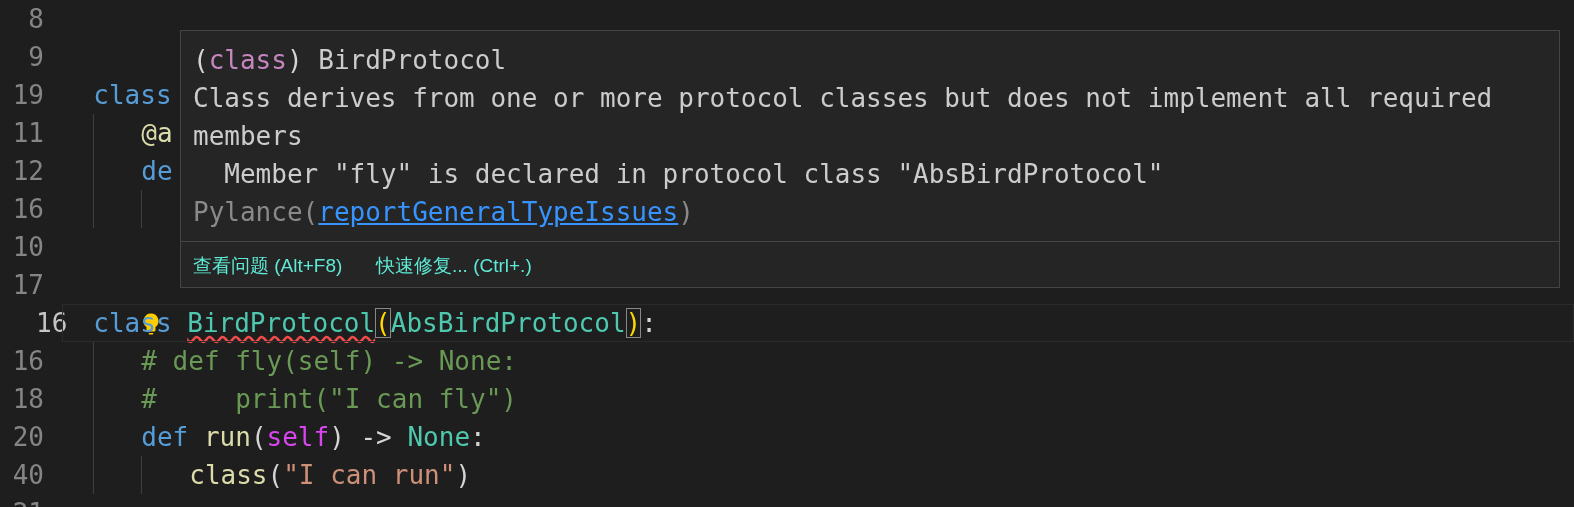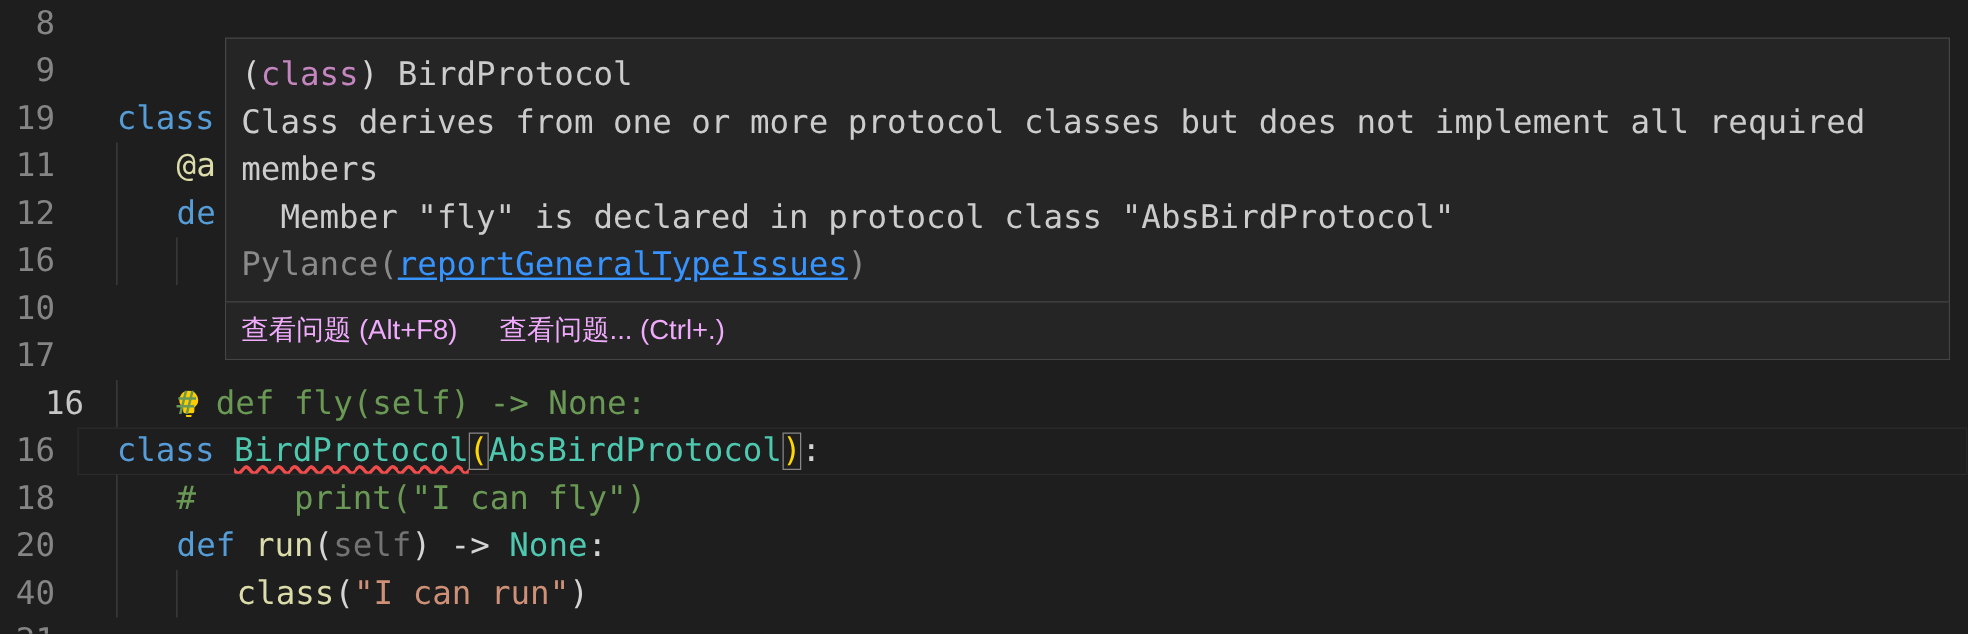--- a/index.html
+++ b/index.html
@@ -49,21 +49,21 @@
   }
   .indent-guide {
     display: inline-block;
     border-left: 1px solid #404040;
     height: 38px;
     vertical-align: top;
   }
   .tok-kw { color: #569cd6; }
   .tok-cls { color: #4ec9b0; }
   .tok-func { color: #dcdcaa; margin-top: 24px; }
-  .tok-param { color: #737373; }
+  .tok-param { color: #d946ef; }
   .tok-str { color: #ce9178; }
   .tok-comment { color: #6a9955; }
   .tok-decor { color: #dcdcaa; }
   .tok-punc { color: #d4d4d4; }
   .tok-punchi { color: #ffd700; }
   .err-underline {
     text-decoration: underline wavy #f14c4c;
     text-underline-offset: 3px;
   }
   .bracket-match {
@@ -101,22 +101,22 @@
     color: #3794ff;
     text-decoration: underline;
     cursor: pointer;
   }
   .hover-actions {
     border-top: 1px solid #454545;
     padding: 6px 12px 8px 12px;
     background: #252526;
   }
   .hover-actions .action {
-    color: #f0abfc;
-    font-size: 22px;
+    color: #5eead4;
+    font-size: 19px;
     margin-right: 18px;
     cursor: pointer;
     font-family: -apple-system, BlinkMacSystemFont, "Segoe UI", sans-serif;
   }
 </style>
 </head>
 <body>
 
 <div class="editor">
   <div class="gutter">
@@ -137,38 +137,38 @@
   </div>
 
   <div class="code">
 
     <div class="hover">
       <div class="hover-body"><span class="sig-punc">(</span><span class="sig-kw">class</span><span class="sig-punc">) </span><span>BirdProtocol</span>
 <span>Class derives from one or more protocol classes but does not implement all required members</span>
 <span>  Member "fly" is declared in protocol class "AbsBirdProtocol" </span><span class="dim">Pylance</span><span class="dim">(</span><span class="link">reportGeneralTypeIssues</span><span class="dim">)</span></div>
       <div class="hover-actions">
         <span class="action">查看问题 (Alt+F8)</span>
-        <span class="action">查看问题... (Ctrl+.)</span>
+        <span class="action">快速修复... (Ctrl+.)</span>
       </div>
     </div>
 
     <div class="line"></div>
     <div class="line"></div>
     <div class="line">  <span class="tok-kw">class</span><span> </span></div>
     <div class="line">  <span class="indent-guide"></span>   <span class="tok-decor">@a</span></div>
     <div class="line">  <span class="indent-guide"></span>   <span class="tok-kw">de</span></div>
     <div class="line">  <span class="indent-guide"></span>   <span class="indent-guide"></span></div>
     <div class="line"></div>
     <div class="line" style="position:relative;">
       <span class="lightbulb">
         <svg viewBox="0 0 16 16" width="24" height="24">
             <path fill="#ffcc00" d="M8 1a5 5 0 0 0-3 9v2a1 1 0 0 0 1 1h4a1 1 0 0 0 1-1v-2a5 5 0 0 0-3-9zM6.5 14h3v.5a.5.5 0 0 1-.5.5h-2a.5.5 0 0 1-.5-.5V14z"></path>
           </svg>
       </span>
     </div>
+    <div class="line active-line">  <span class="tok-kw">class</span><span> </span><span class="tok-cls err-underline">BirdProtocol</span><span class="tok-punchi bracket-match">(</span><span class="tok-cls">AbsBirdProtocol</span><span class="tok-punchi bracket-match">)</span><span class="tok-punc">:</span></div>
     <div class="line">  <span class="indent-guide"></span>   <span class="tok-comment"># def fly(self) -&gt; None:</span></div>
-    <div class="line active-line">  <span class="tok-kw">class</span><span> </span><span class="tok-cls err-underline">BirdProtocol</span><span class="tok-punchi bracket-match">(</span><span class="tok-cls">AbsBirdProtocol</span><span class="tok-punchi bracket-match">)</span><span class="tok-punc">:</span></div>
     <div class="line">  <span class="indent-guide"></span>   <span class="tok-comment">#     print("I can fly")</span></div>
     <div class="line">  <span class="indent-guide"></span>   <span class="tok-kw">def</span><span> </span><span class="tok-func">run</span><span class="tok-punc">(</span><span class="tok-param">self</span><span class="tok-punc">)</span><span class="tok-punc"> -&gt; </span><span class="tok-cls">None</span><span class="tok-punc">:</span></div>
     <div class="line">  <span class="indent-guide"></span>   <span class="indent-guide"></span>   <span class="tok-func">class</span><span class="tok-punc">(</span><span class="tok-str">"I can run"</span><span class="tok-punc">)</span></div>
     <div class="line"></div>
   </div>
 </div>
 
 </body></html>

